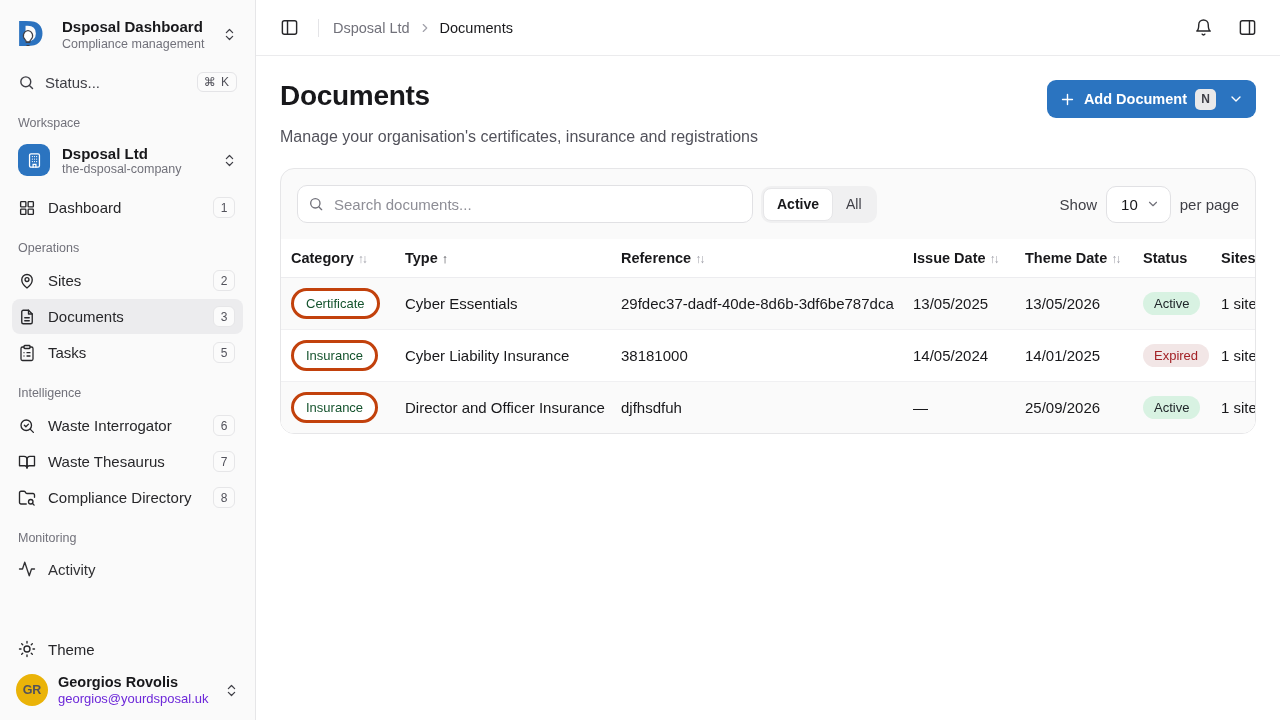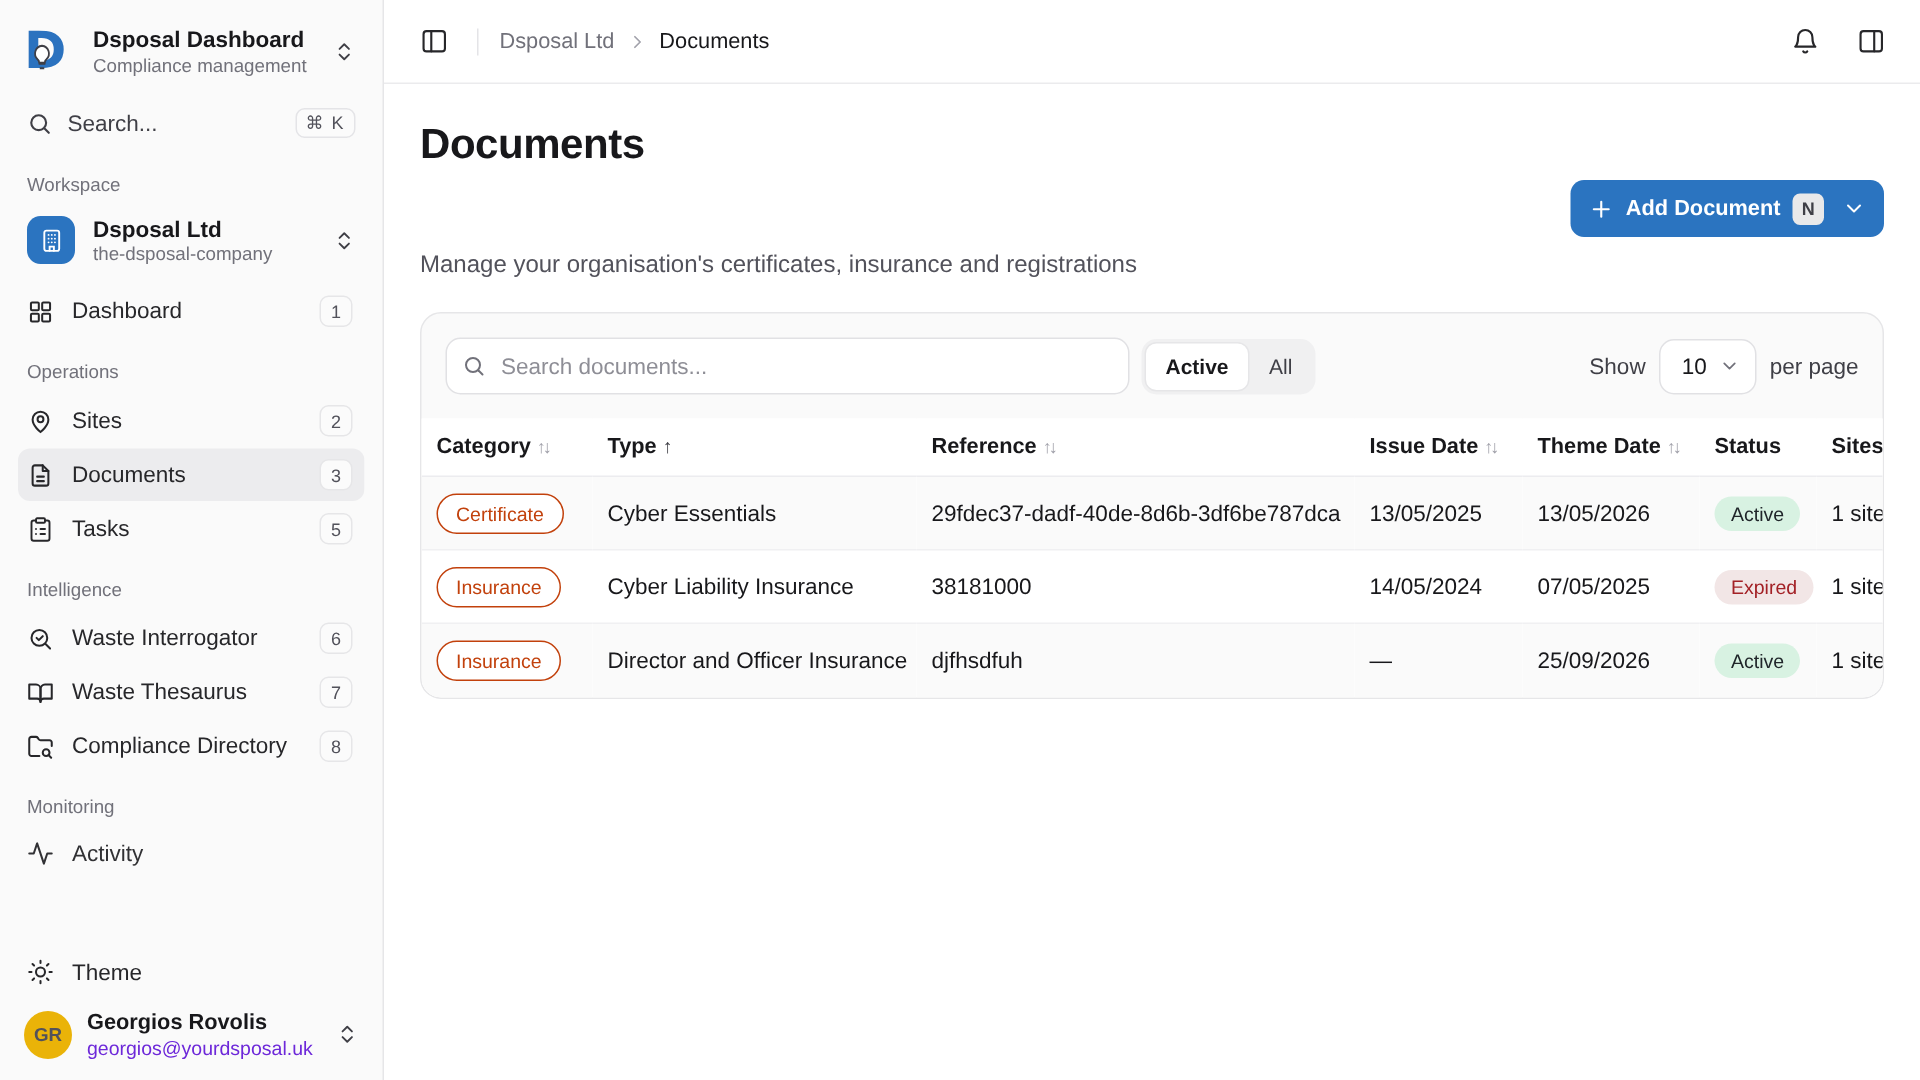--- a/index.html
+++ b/index.html
@@ -45,21 +45,21 @@
   .crumb { display:flex; align-items:center; gap:8px; font-size:14.5px; }
   .crumb .parent { color:#71717a; cursor:pointer; }
   .crumb .sep { color:#a1a1aa; display:flex; }
   .crumb .current { color:#18181b; }
   .tb-right { margin-left:auto; display:flex; align-items:center; gap:14px; }
 
   .content { padding:24px; flex:1; overflow:hidden; }
   .page-head { display:flex; align-items:flex-start; justify-content:space-between; }
   .page-title { font-size:28px; font-weight:700; letter-spacing:-0.3px; }
   .page-sub { font-size:16px; color:#52525b; margin-top:10px; }
-  .add-btn { display:flex; align-items:center; gap:8px; height:38px; padding:0 12px; background:#2b74c0; color:#fff; border:none; border-radius:9px; cursor:pointer; font-family:inherit;margin-top:40px; }
+  .add-btn { display:flex; align-items:center; gap:8px; height:38px; padding:0 12px; background:#2b74c0; color:#fff; border:none; border-radius:9px; cursor:pointer; font-family:inherit; }
   .add-btn .lbl { font-size:14.5px; font-weight:600; }
   .add-btn .n-key { background:#e9e9ea; color:#3f3f46; border-radius:5px; width:21px; height:21px; font-size:12px; font-weight:600; display:flex; align-items:center; justify-content:center; }
   .add-btn .chev { display:flex; margin-left:4px; }
 
   .card { margin-top:22px; background:#fafafa; border:1px solid #e6e6e8; border-radius:14px; overflow:hidden; }
   .card-toolbar { display:flex; align-items:center; padding:16px; gap:8px; }
   .search-wrap { position:relative; width:456px; }
   .search-wrap svg { position:absolute; left:11px; top:11px; color:#71717a; }
   .search-input { width:100%; height:38px; border:1px solid #e1e1e4; border-radius:10px; background:#fff; padding:0 12px 0 36px; font-size:15px; font-family:inherit; color:#18181b; outline:none; }
   .search-input::placeholder { color:#8e8e96; }
@@ -72,21 +72,21 @@
 
   table { width:100%; border-collapse:collapse; table-layout:fixed; background:#fff; }
   col.c-cat{width:114px} col.c-type{width:216px} col.c-ref{width:292px} col.c-iss{width:112px} col.c-exp{width:118px} col.c-sta{width:78px} col.c-sit{width:46px}
   thead th { text-align:left; font-size:14.5px; font-weight:700; color:#18181b; padding:11px 8px 11px 10px; border-bottom:1px solid #ececef; white-space:nowrap; background:#fff; cursor:pointer; }
   th .sort { font-size:12px; color:#a1a1aa; letter-spacing:-2px; margin-left:4px; }
   th .sort.asc { color:#3f3f46; letter-spacing:0; font-size:13px; }
   tbody td { font-size:15px; color:#18181b; padding:10px 8px 10px 10px; white-space:nowrap; overflow:hidden; height:49px; }
   tbody tr { cursor:pointer; }
   tbody tr:nth-child(odd) { background:#fafafa; }
   tbody tr:nth-child(even) { background:#fff; border-top:1px solid #f0f0f2; border-bottom:1px solid #f0f0f2; }
-  .cat-pill { display:inline-block; background:#fff; border:1px solid #c2410c; border-radius:999px; padding:5px 12px; font-size:13px; color:#c2410c; }
+  .cat-pill { display:inline-block; background:#fff; border:3px solid #c2410c; border-radius:999px; padding:5px 12px; font-size:13px; color:#14532d; }
   .pill { display:inline-block; border-radius:999px; padding:4px 11px; font-size:13px; }
   .pill.active { background:#d8f2e2; color:#20262a; }
   .pill.expired { background:#f2e6e6; color:#a32126; }
   .clip-item { opacity:.95; }
 </style>
 </head>
 <body>
 
 <div class="app">
 
@@ -108,21 +108,21 @@
             <path d="m7 9 5-5 5 5M7 15l5 5 5-5"></path>
           </svg>
       </span>
     </div>
 
     <div class="sb-search">
       <svg width="17" height="17" viewBox="0 0 24 24" fill="none" stroke="#3f3f46" stroke-width="2" stroke-linecap="round">
           <circle cx="11" cy="11" r="7"></circle>
           <path d="m20.5 20.5-4-4"></path>
         </svg>
-      <span class="lbl">Search...</span>
+      <span class="lbl">Status...</span>
       <span class="kbd">⌘ K</span>
     </div>
 
     <div class="sb-scroll">
 
       <div class="group-label">Workspace</div>
 
       <div class="nav-item" style="padding:6px 6px;">
         <span style="width:32px;height:32px;border-radius:9px;background:#2b74c0;display:flex;align-items:center;justify-content:center;flex:none;">
           <svg width="17" height="17" viewBox="0 0 24 24" fill="none" stroke="#fff" stroke-width="1.8" stroke-linecap="round">
@@ -380,21 +380,21 @@
               <td>13/05/2025</td>
               <td>13/05/2026</td>
               <td><span class="pill active">Active</span></td>
               <td>1 site</td>
             </tr>
             <tr>
               <td><span class="cat-pill">Insurance</span></td>
               <td>Cyber Liability Insurance</td>
               <td>38181000</td>
               <td>14/05/2024</td>
-              <td>07/05/2025</td>
+              <td>14/01/2025</td>
               <td><span class="pill expired">Expired</span></td>
               <td>1 site</td>
             </tr>
             <tr>
               <td><span class="cat-pill">Insurance</span></td>
               <td>Director and Officer Insurance</td>
               <td>djfhsdfuh</td>
               <td>—</td>
               <td>25/09/2026</td>
               <td><span class="pill active">Active</span></td>

